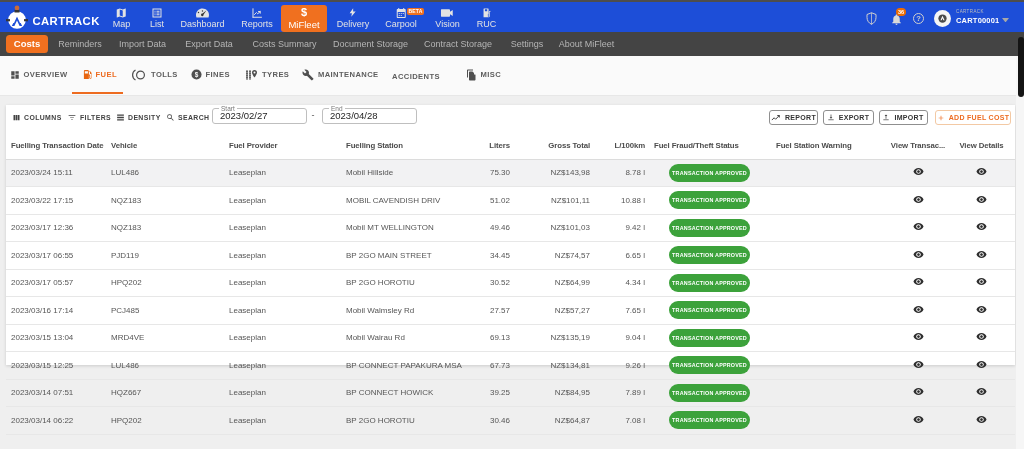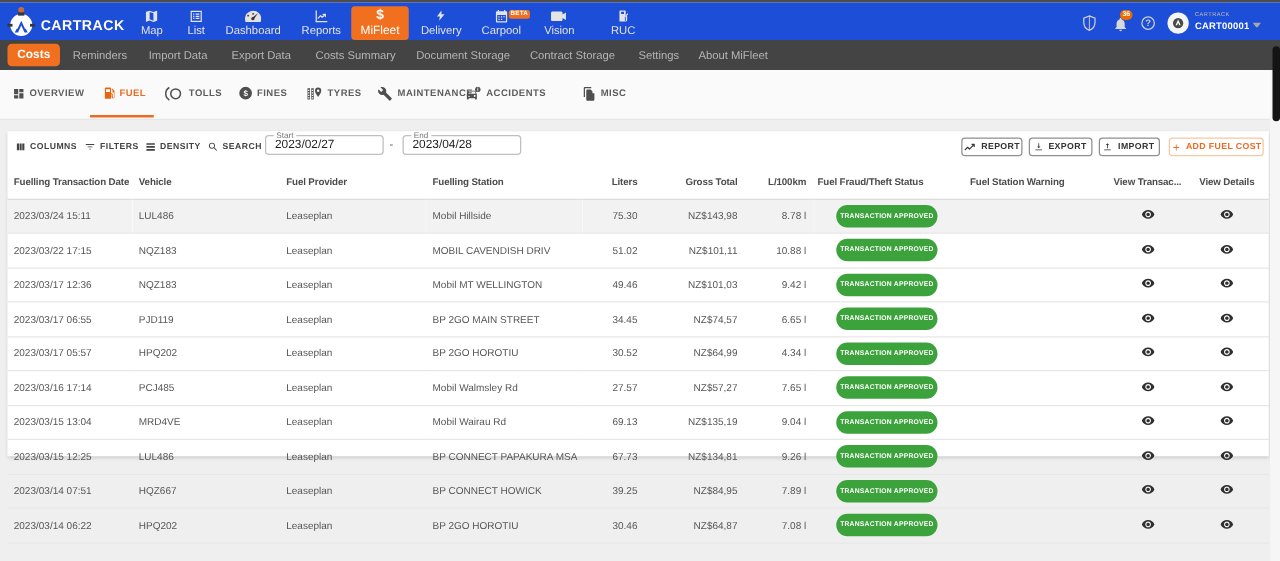--- a/index.html
+++ b/index.html
@@ -124,21 +124,21 @@
   </div>
   <div class="abs" style="left:407px;top:5.5px;width:17px;height:7.5px;background:#f0701f;border-radius:2px;color:#fff;font-size:5px;font-weight:bold;text-align:center;line-height:7.5px;letter-spacing:0.2px;">BETA</div>
   <div class="n1item" style="left:447.5px;">
     <div class="ic">
         <svg width="13" height="10" viewBox="0 0 24 16" fill="#e3e3e3">
           <path d="M2 1h13c1.1 0 2 .9 2 2v2.5l5-3v11l-5-3V13c0 1.1-.9 2-2 2H2c-1.1 0-2-.9-2-2V3c0-1.1.9-2 2-2z"></path>
         </svg>
       </div>
     <div class="lb">Vision</div>
   </div>
-  <div class="n1item" style="left:486.5px;margin-left:12px;">
+  <div class="n1item" style="left:486.5px;">
     <div class="ic">
         <svg width="11" height="12" viewBox="0 0 24 24" fill="#e3e3e3">
           <path d="M5 3h10v8H5z" opacity="0"></path>
           <path d="M6 2h9c.55 0 1 .45 1 1v18H5V3c0-.55.45-1 1-1zm2 2v4h5V4H8zm8.5 5.5l2.6-2.6 1.4 1.4-2.6 2.6c.37.37.6.88.6 1.45V19a2 2 0 1 1-4 0v-5.5h1v4h1v-6.1c0-.52.21-1.02.58-1.4z" fill-rule="evenodd"></path>
         </svg>
       </div>
     <div class="lb">RUC</div>
   </div>
   <svg class="abs" style="left:866px;top:10px;" width="11" height="13" viewBox="0 0 22 26" fill="none" stroke="#cfcfcf" stroke-width="2">
       <path d="M11 1.5l9 3.5v6c0 6-3.8 11.5-9 13.5-5.2-2-9-7.5-9-13.5v-6l9-3.5z"></path>
@@ -205,21 +205,21 @@
         <path d="M19 2a5 5 0 0 1 5 5c0 3.5-5 10-5 10s-5-6.5-5-10a5 5 0 0 1 5-5zm0 3a2 2 0 1 0 0 4 2 2 0 0 0 0-4z" fill-rule="evenodd"></path>
       </svg>
     <span class="lb">TYRES</span>
   </div>
   <div class="sn" style="left:302px;">
     <svg width="12" height="12" viewBox="0 0 24 24" fill="#4f4f4f">
         <path d="M22.7 19l-9.1-9.1c.9-2.3.4-5-1.5-6.9-2-2-5-2.4-7.4-1.3L9 6 6 9 1.6 4.7C.4 7.1.9 10.1 2.9 12.1c1.9 1.9 4.6 2.4 6.9 1.5l9.1 9.1c.4.4 1 .4 1.4 0l2.3-2.3c.5-.4.5-1 .1-1.4z"></path>
       </svg>
     <span class="lb">MAINTENANCE</span>
   </div>
-  <div class="sn" style="left:372px;">
+  <div class="sn" style="left:392px;flex-direction:column;">
     <svg width="13" height="12" viewBox="0 0 26 24">
         <path d="M16.92 8.01C16.72 7.42 16.16 7 15.5 7h-9c-.66 0-1.21.42-1.42 1.01L3 13v7c0 .55.45 1 1 1h1c.55 0 1-.45 1-1v-1h10v1c0 .55.45 1 1 1h1c.55 0 1-.45 1-1v-7l-2.08-4.99zM6.5 17c-.83 0-1.5-.67-1.5-1.5S5.67 14 6.5 14s1.5.67 1.5 1.5S7.33 17 6.5 17zm9 0c-.83 0-1.5-.67-1.5-1.5s.67-1.5 1.5-1.5 1.5.67 1.5 1.5-.67 1.5-1.5 1.5zM5 12l1.2-3.5h9.6L17 12H5z" fill="#4f4f4f"></path>
         <circle cx="20.5" cy="5" r="4.3" fill="#4f4f4f"></circle>
         <path d="M20.5 2.6v3.1m0 1.5v.4" stroke="#fafafa" stroke-width="1.3" stroke-linecap="round" fill="none"></path>
       </svg>
     <span class="lb">ACCIDENTS</span>
   </div>
   <div class="sn" style="left:465.5px;">
     <svg width="11" height="12" viewBox="0 0 22 24">
         <path d="M14 1H4c-1.1 0-2 .9-2 2v14h2V3h10V1z" fill="#4f4f4f"></path>

